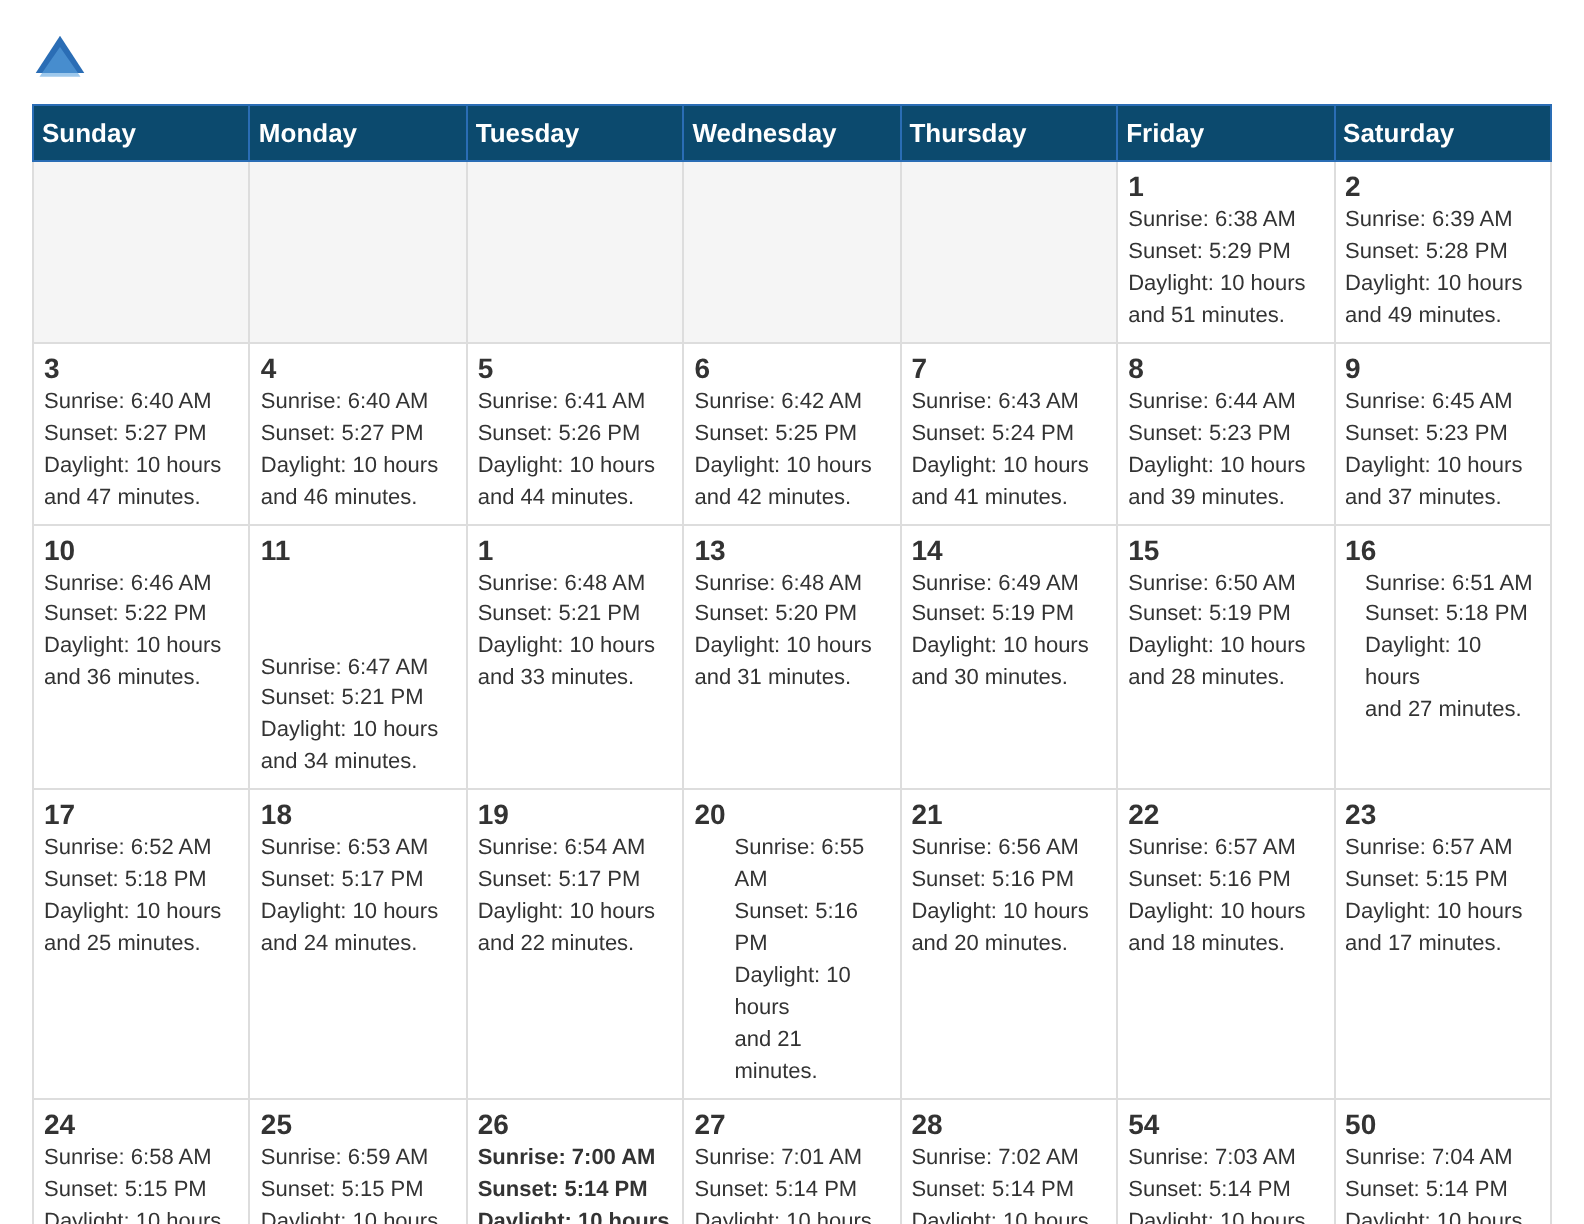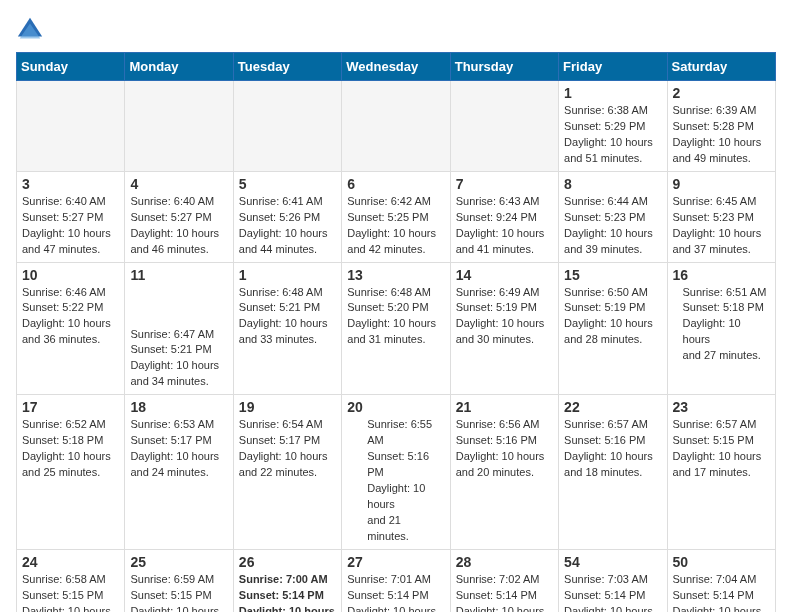--- a/index.html
+++ b/index.html
@@ -49,21 +49,21 @@
     .location-title {
       font-size: 16px;
       color: #555;
     }
     .calendar {
       width: 100%;
       border-collapse: collapse;
       border: 1px solid #ccc;
     }
     .calendar th {
-      background: #0369a1;
+      background: #0c4a6e;
       color: #fff;
       font-size: 13px;
       font-weight: bold;
       padding: 6px 4px;
       text-align: left;
       border: 1px solid #2a6db5;
     }
     .calendar td {
       vertical-align: top;
       border: 1px solid #ddd;
@@ -174,21 +174,21 @@
         <td>
           <span class="day-number">6</span>
           <div class="day-info" style="white-space: pre-line;">Sunrise: 6:42 AM
 Sunset: 5:25 PM
 Daylight: 10 hours
 and 42 minutes.</div>
         </td>
         <td>
           <span class="day-number">7</span>
           <div class="day-info" style="white-space: pre-line;">Sunrise: 6:43 AM
-Sunset: 9:24 PM
+Sunset: 5:24 PM
 Daylight: 10 hours
 and 41 minutes.</div>
         </td>
         <td>
           <span class="day-number">8</span>
           <div class="day-info" style="white-space: pre-line;">Sunrise: 6:44 AM
 Sunset: 5:23 PM
 Daylight: 10 hours
 and 39 minutes.</div>
         </td>

